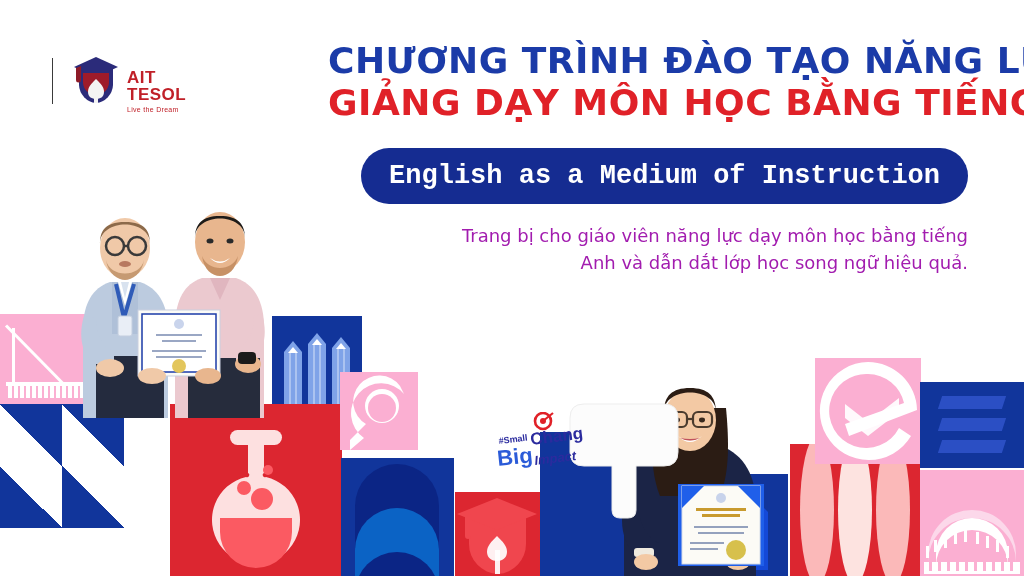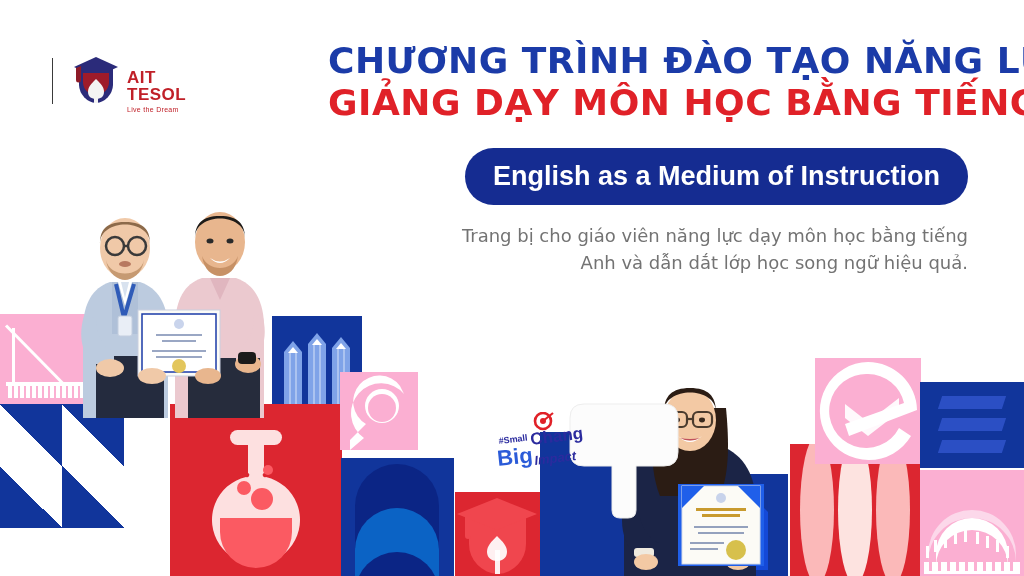--- a/index.html
+++ b/index.html
@@ -90,23 +90,23 @@
   .ait-txt .l3{font-size:7px;color:#C02028;letter-spacing:.3px;margin-top:3px;}
 
   
   .headline{position:absolute;right:56px;top:40px;width:640px;text-align:center;}
   .h1{font-size:36px;font-weight:800;color:#1B3BA8;letter-spacing:.5px;line-height:1.18;
       font-family:"DejaVu Sans",sans-serif;white-space:nowrap;}
   .h2{font-size:36px;font-weight:800;color:#E02128;letter-spacing:.5px;line-height:1.18;
       font-family:"DejaVu Sans",sans-serif;white-space:nowrap;}
   .pill{position:absolute;right:56px;top:148px;background:#152C91;color:#fff;
      border-radius:30px;padding:13px 28px;font-size:27px;font-weight:600;
-     font-family:Liberation Sans, sans-serif;white-space:nowrap;}
+     font-family:Liberation Mono, monospace;white-space:nowrap;}
   .sub{position:absolute;right:56px;top:222px;width:540px;text-align:right;
-     font-size:18px;line-height:1.5;color:#737373;font-weight:500;
+     font-size:18px;line-height:1.5;color:#a21caf;font-weight:500;
      font-family:"DejaVu Sans",sans-serif;}
 </style>
 </head>
 <body>
 
 <div id="stage">
 
   <div class="tile t-ruler">
     <div class="sq2"></div>
       <div class="hyp"></div>

